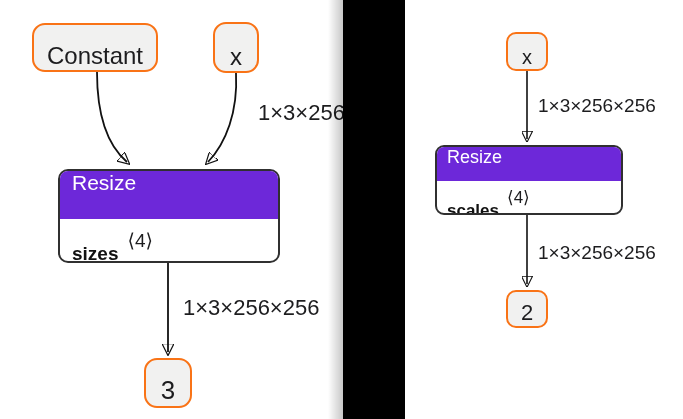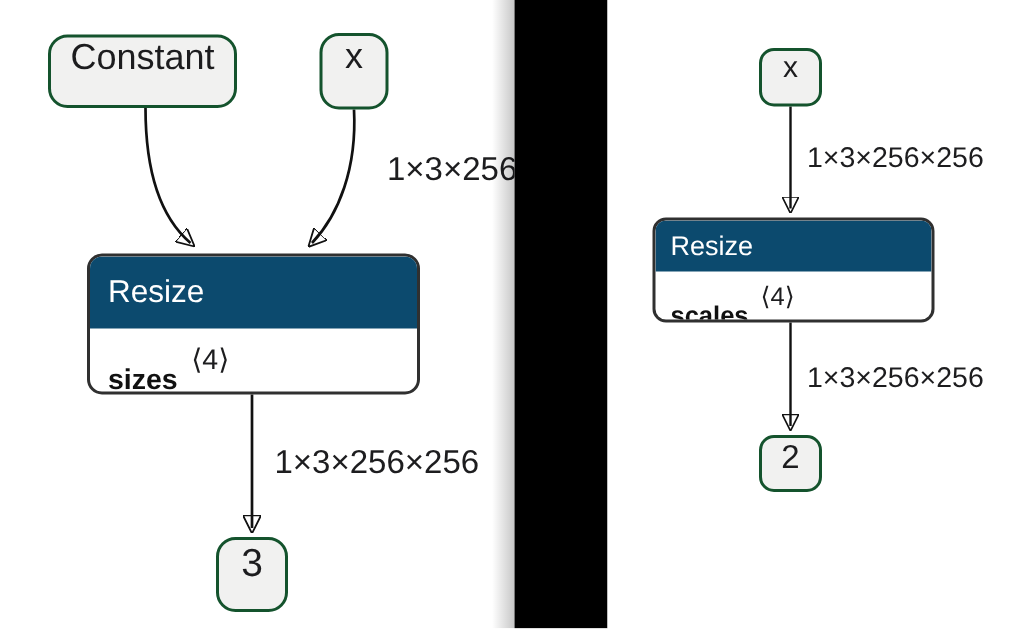--- a/index.html
+++ b/index.html
@@ -43,38 +43,38 @@
     left: 0; top: 0;
   }
   .edges path {
     fill: none;
     stroke: #111111;
   }
   .io-node {
     position: absolute;
     box-sizing: border-box;
     background: #f1f1f0;
-    border: 2px solid #14532d;
+    border: 2px solid #f97316;
     display: flex;
-    align-items: flex-start;
+    align-items: flex-end;
     justify-content: center;
     color: #1c1c1e;
   }
   .op-node {
     position: absolute;
     box-sizing: border-box;
     background: #ffffff;
     border: 2px solid #303030;
     overflow: hidden;
   }
   .op-header {
-    background: #0c4a6e;
+    background: #6d28d9;
     color: #ffffff;
     display: flex;
-    align-items: center;
+    align-items: flex-start;
     box-sizing: border-box;
   }
   .op-body {
     display: flex;
     align-items: center;
     box-sizing: border-box;
     color: #111111;
   }
   .attr-name { font-weight: 700; margin-top: 28px; }
   .attr-value { font-weight: 400; color: #1d1d1f; }

